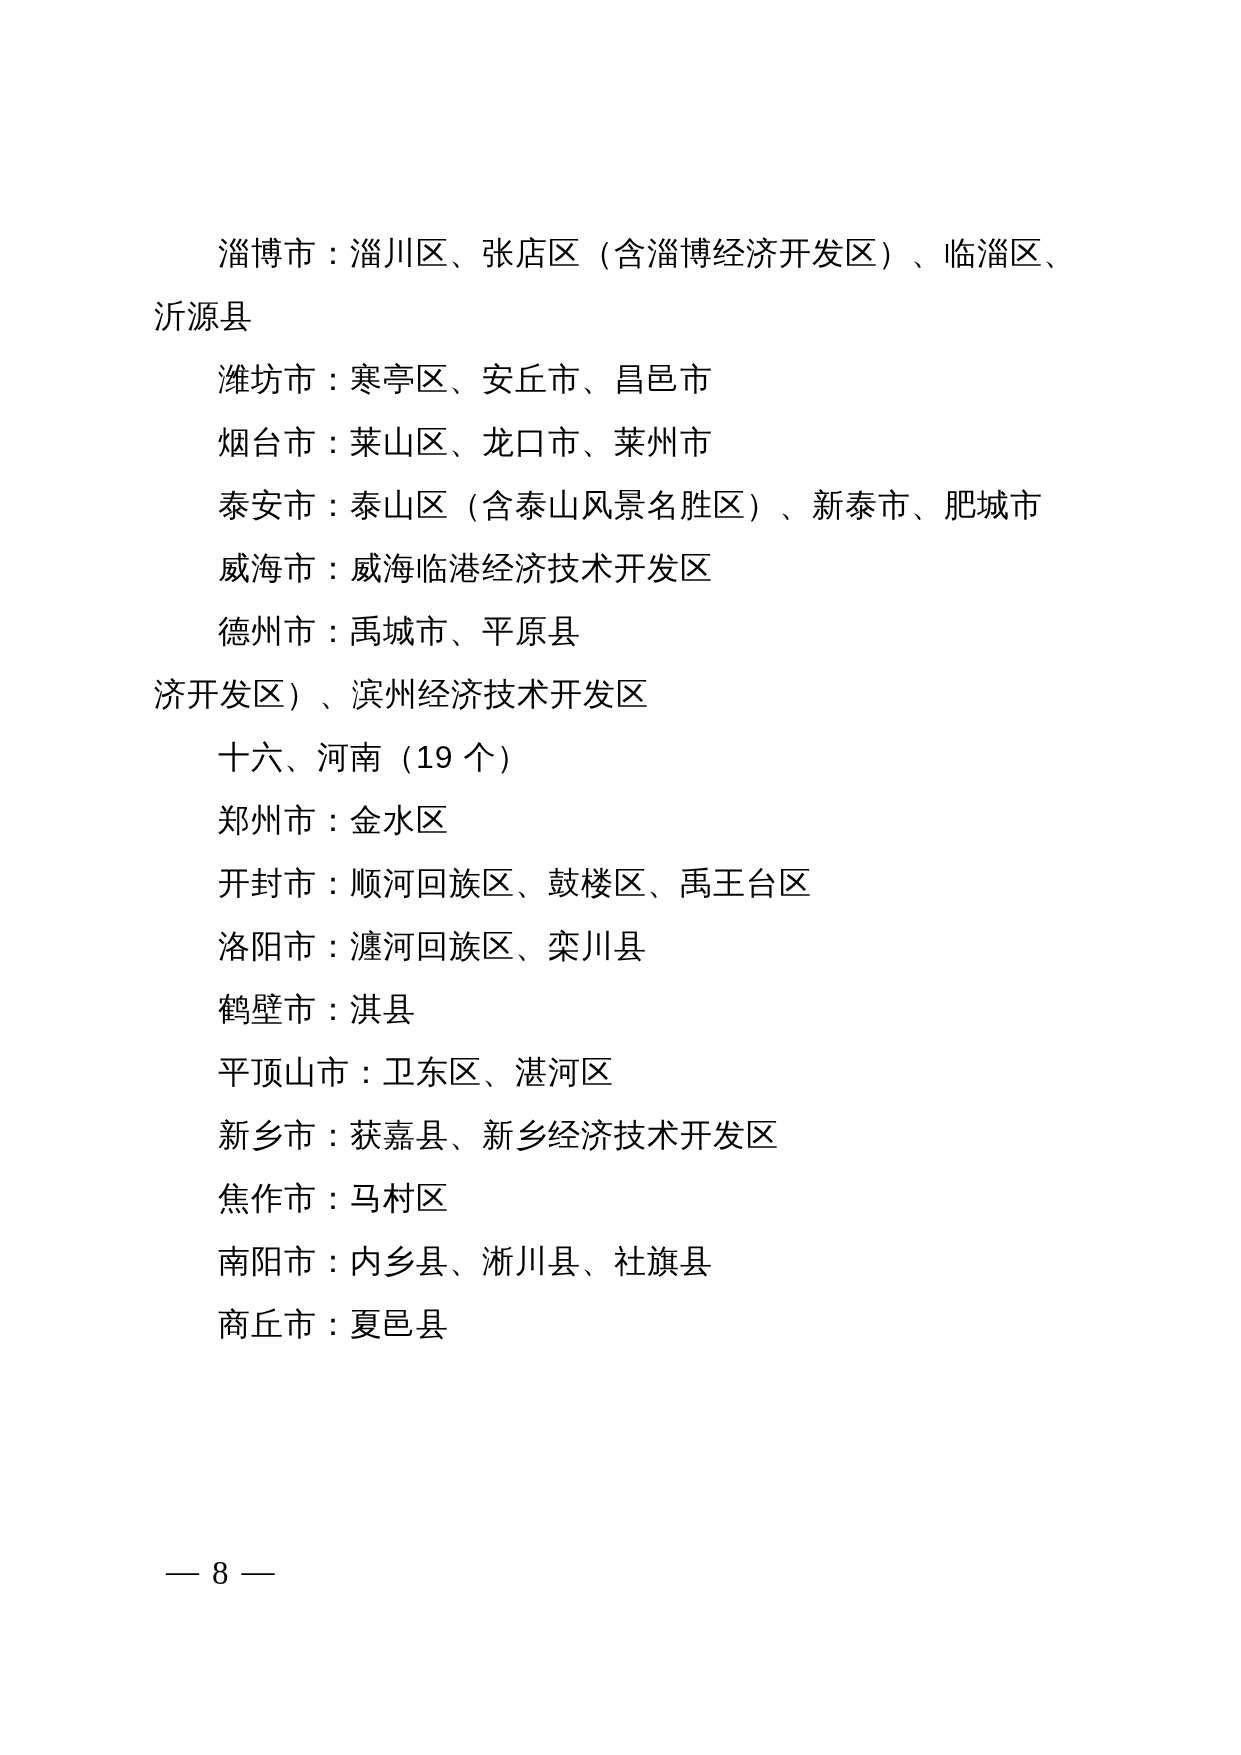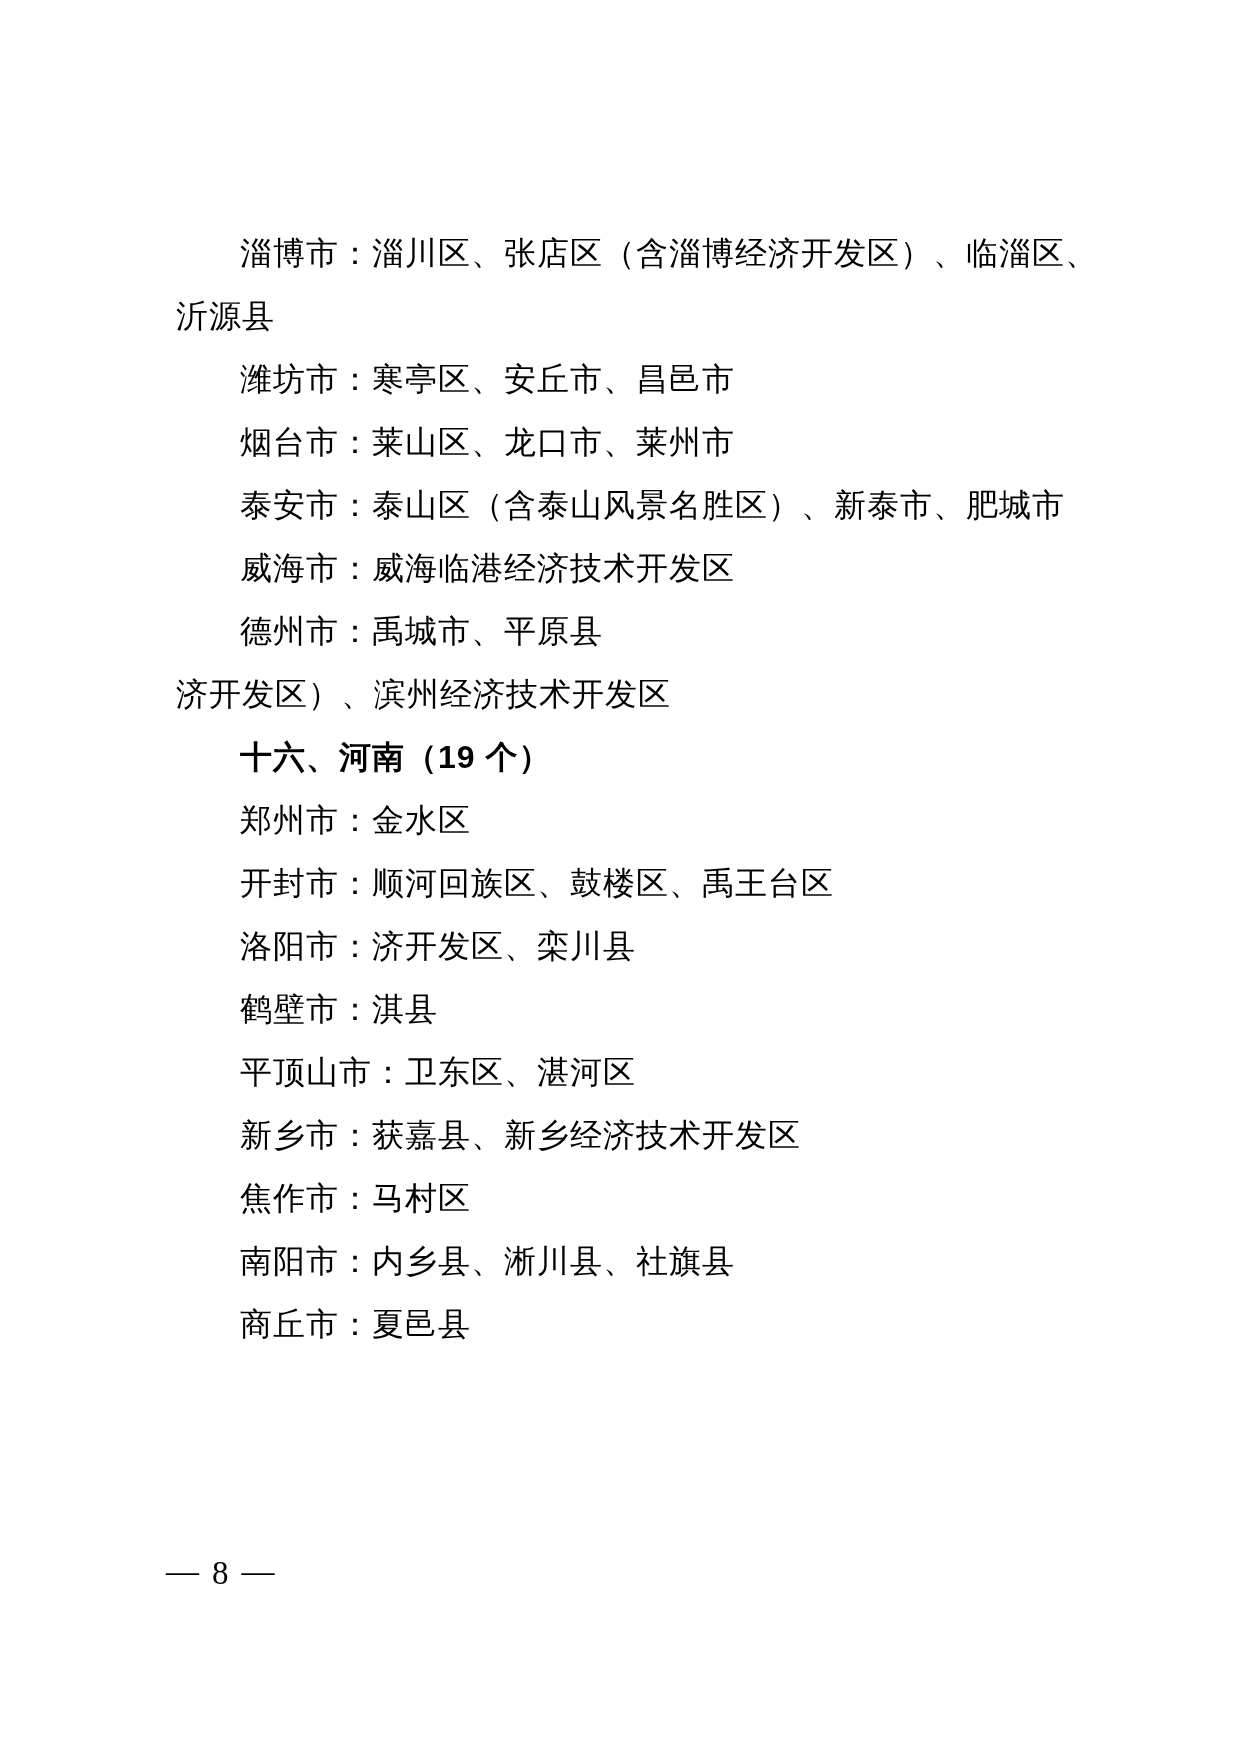--- a/index.html
+++ b/index.html
@@ -12,36 +12,36 @@
     width: 1241px;
     height: 1755px;
     margin: 0 auto;
     background: #ffffff;
     color: #000000;
     font-family: "Liberation Sans", "DejaVu Sans", sans-serif;
     overflow: hidden;
   }
   .doc-body {
     position: absolute;
-    left: 176px;
+    left: 154px;
     top: 222px;
     width: 960px;
   }
   .line {
     font-size: 32px;
     line-height: 63px;
     height: 63px;
     white-space: pre;
     letter-spacing: 1px;
   }
   .line.indent {
     padding-left: 64px;
   }
   .line.heading {
-    font-weight: bold;
+    font-weight: normal;
   }
   .footer {
     position: absolute;
     left: 166px;
     top: 1553px;
     display: flex;
     align-items: center;
     gap: 13px;
     font-family: "Liberation Serif", "DejaVu Serif", serif;
     font-size: 33px;
@@ -62,21 +62,21 @@
       <div class="line">沂源县</div>
       <div class="line indent">潍坊市：寒亭区、安丘市、昌邑市</div>
       <div class="line indent">烟台市：莱山区、龙口市、莱州市</div>
       <div class="line indent">泰安市：泰山区（含泰山风景名胜区）、新泰市、肥城市</div>
       <div class="line indent">威海市：威海临港经济技术开发区</div>
       <div class="line indent">德州市：禹城市、平原县</div>
       <div class="line">济开发区）、滨州经济技术开发区</div>
       <div class="line indent heading">十六、河南（19 个）</div>
       <div class="line indent">郑州市：金水区</div>
       <div class="line indent">开封市：顺河回族区、鼓楼区、禹王台区</div>
-      <div class="line indent">洛阳市：济开发区、栾川县</div>
+      <div class="line indent">洛阳市：瀍河回族区、栾川县</div>
       <div class="line indent">鹤壁市：淇县</div>
       <div class="line indent">平顶山市：卫东区、湛河区</div>
       <div class="line indent">新乡市：获嘉县、新乡经济技术开发区</div>
       <div class="line indent">焦作市：马村区</div>
       <div class="line indent">南阳市：内乡县、淅川县、社旗县</div>
       <div class="line indent">商丘市：夏邑县</div>
     </div>
   <div class="footer">
     <span class="dash">—</span>
     <span>8</span>

